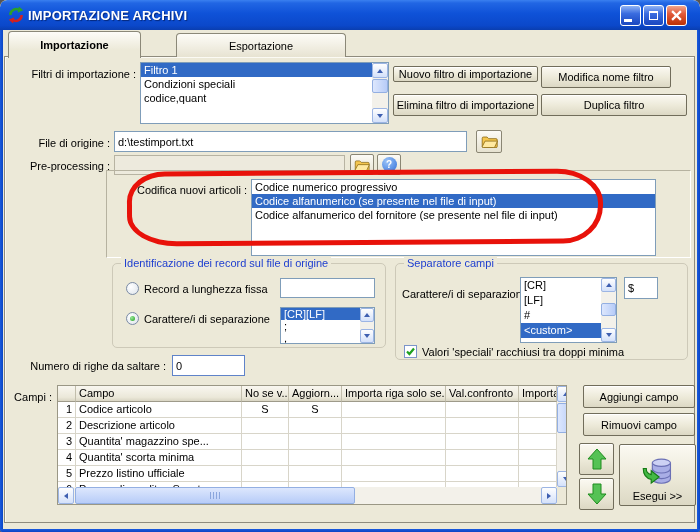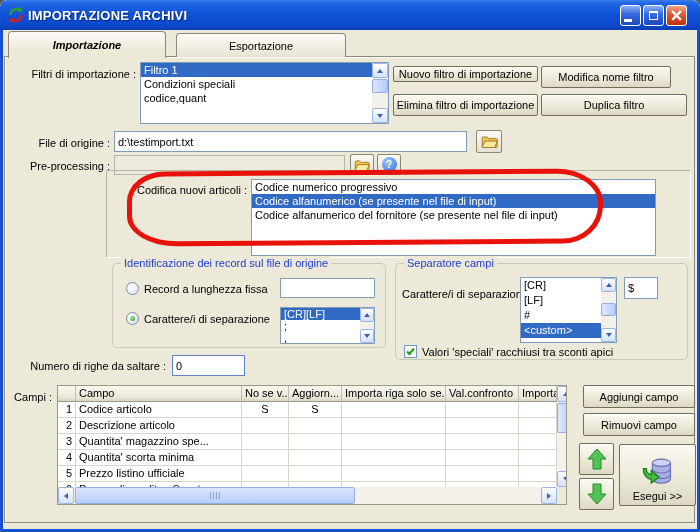--- a/index.html
+++ b/index.html
@@ -113,21 +113,21 @@
       </span>
     <span class="winbtn red" style="left:666px;">
       <svg width="11" height="11" viewBox="0 0 10 10">
         <path d="M1 1 L9 9 M9 1 L1 9" stroke="#fff" stroke-width="2"></path>
       </svg>
     </span>
   </div>
 
   <div class="panel"></div>
 
-  <div class="tab active" style="left:8px;width:158px;font-style:italic;">
+  <div class="tab active" style="left:8px;width:133px;">
     <span>Importazione</span>
   </div>
   <div class="tab inactive" style="left:176px;width:170px;">
     <span>Esportazione</span>
   </div>
 
   <div class="lbl r" style="left:16px;top:68px;width:120px;">Filtri di importazione :</div>
   <div class="listbox" style="left:140px;top:62px;width:249px;height:62px;">
     <div class="li sel">Filtro 1</div>
     <div class="li">Condizioni speciali</div>
@@ -217,21 +217,21 @@
           <span class="tri-dn"></span>
         </div>
     </div>
   </div>
   <input class="field" style="left: 624px; top: 277px; width: 34px; height: 22px;" value="$">
   <span class="cbx" style="left:404px;top:345px;">
     <svg width="11" height="11" viewBox="0 0 11 11">
       <path d="M2 5.5 L4.4 8 L9 2.5" stroke="#1fa11f" stroke-width="2.2" fill="none"></path>
     </svg>
   </span>
-  <div class="lbl" style="left:422px;top:346px;">Valori 'speciali' racchiusi tra sconti apici</div>
+  <div class="lbl" style="left:422px;top:346px;">Valori 'speciali' racchiusi tra doppi minima</div>
 
   <div class="lbl r" style="left:20px;top:360px;width:146px;">Numero di righe da saltare  :</div>
   <input class="field bluish" style="left: 172px; top: 355px; width: 73px; height: 21px;" value="0">
 
   <div class="lbl r" style="left:12px;top:391px;width:40px;">Campi :</div>
   <div class="tbl">
     <div class="t-header">
       <div class="th c0"></div>
       <div class="th c1">Campo</div>
       <div class="th c2">No se v...</div>

